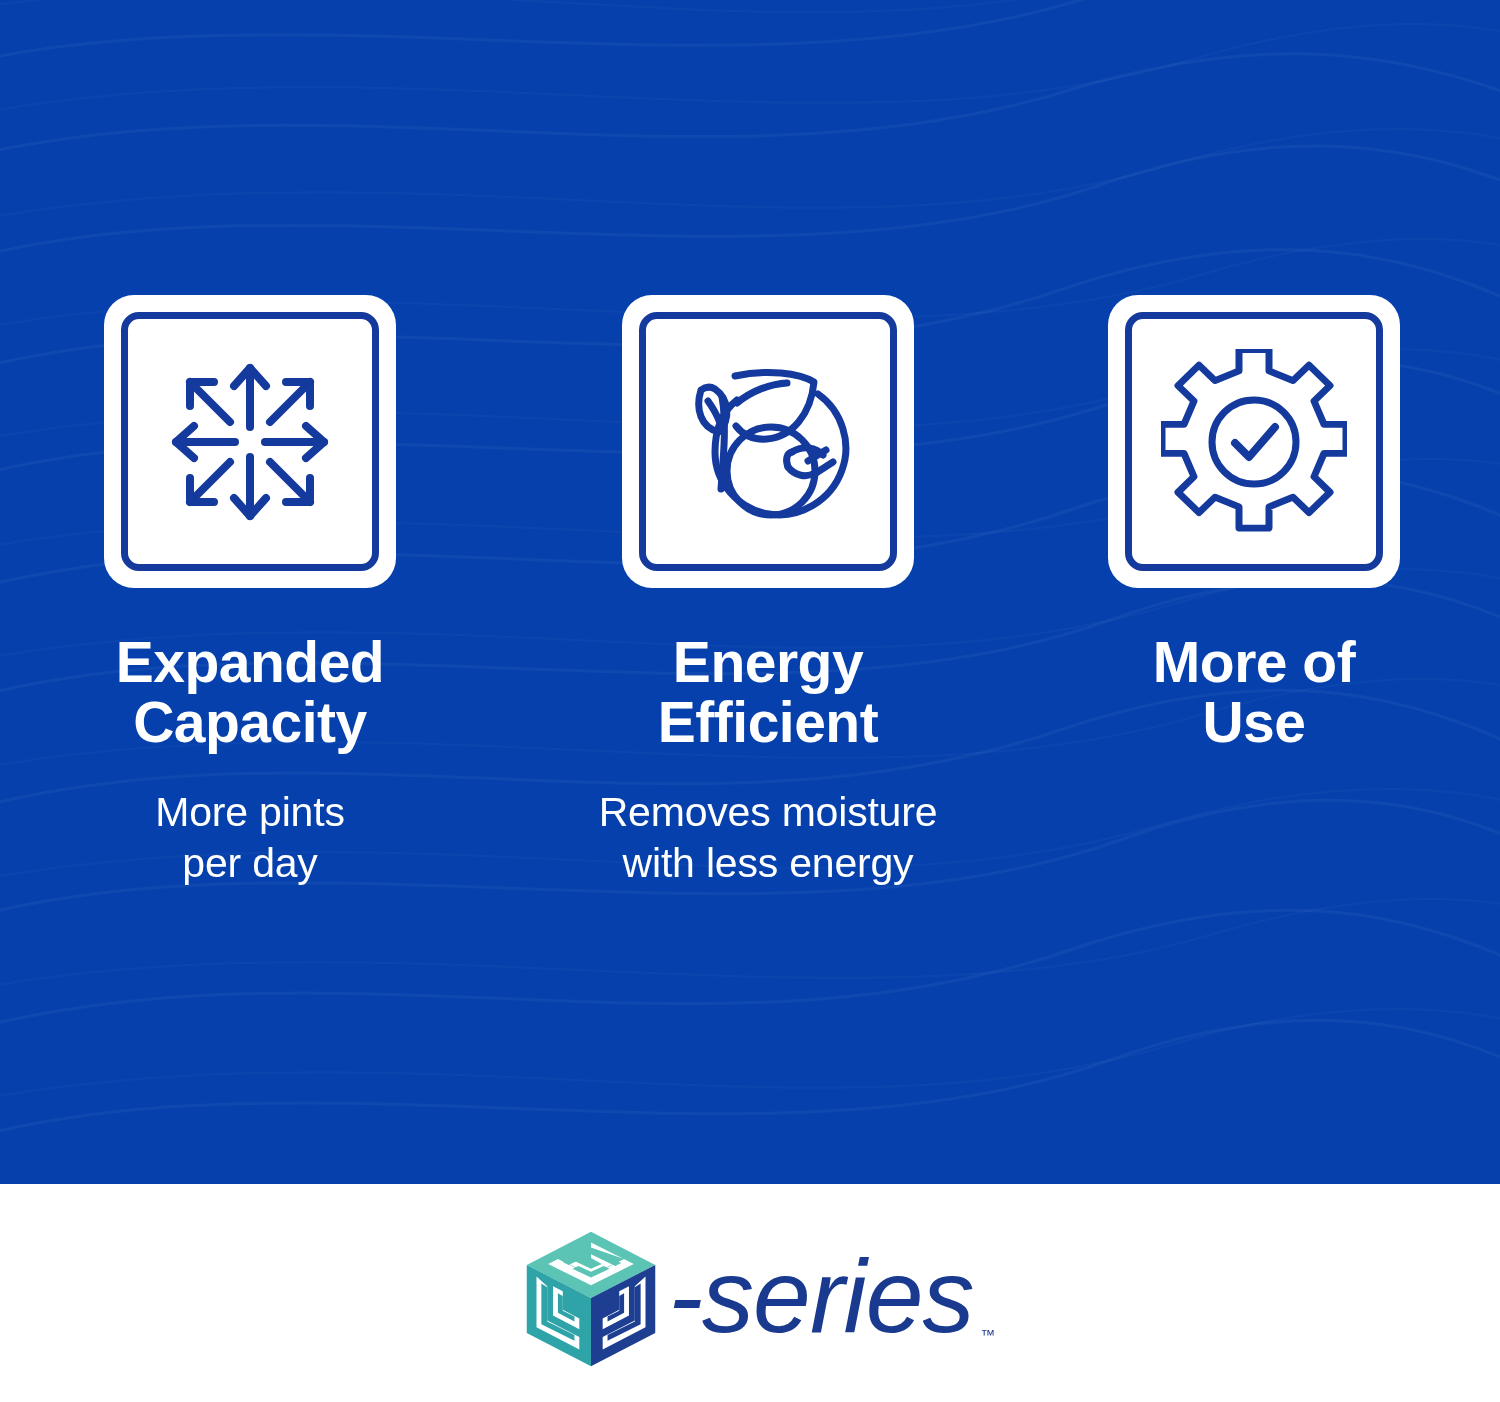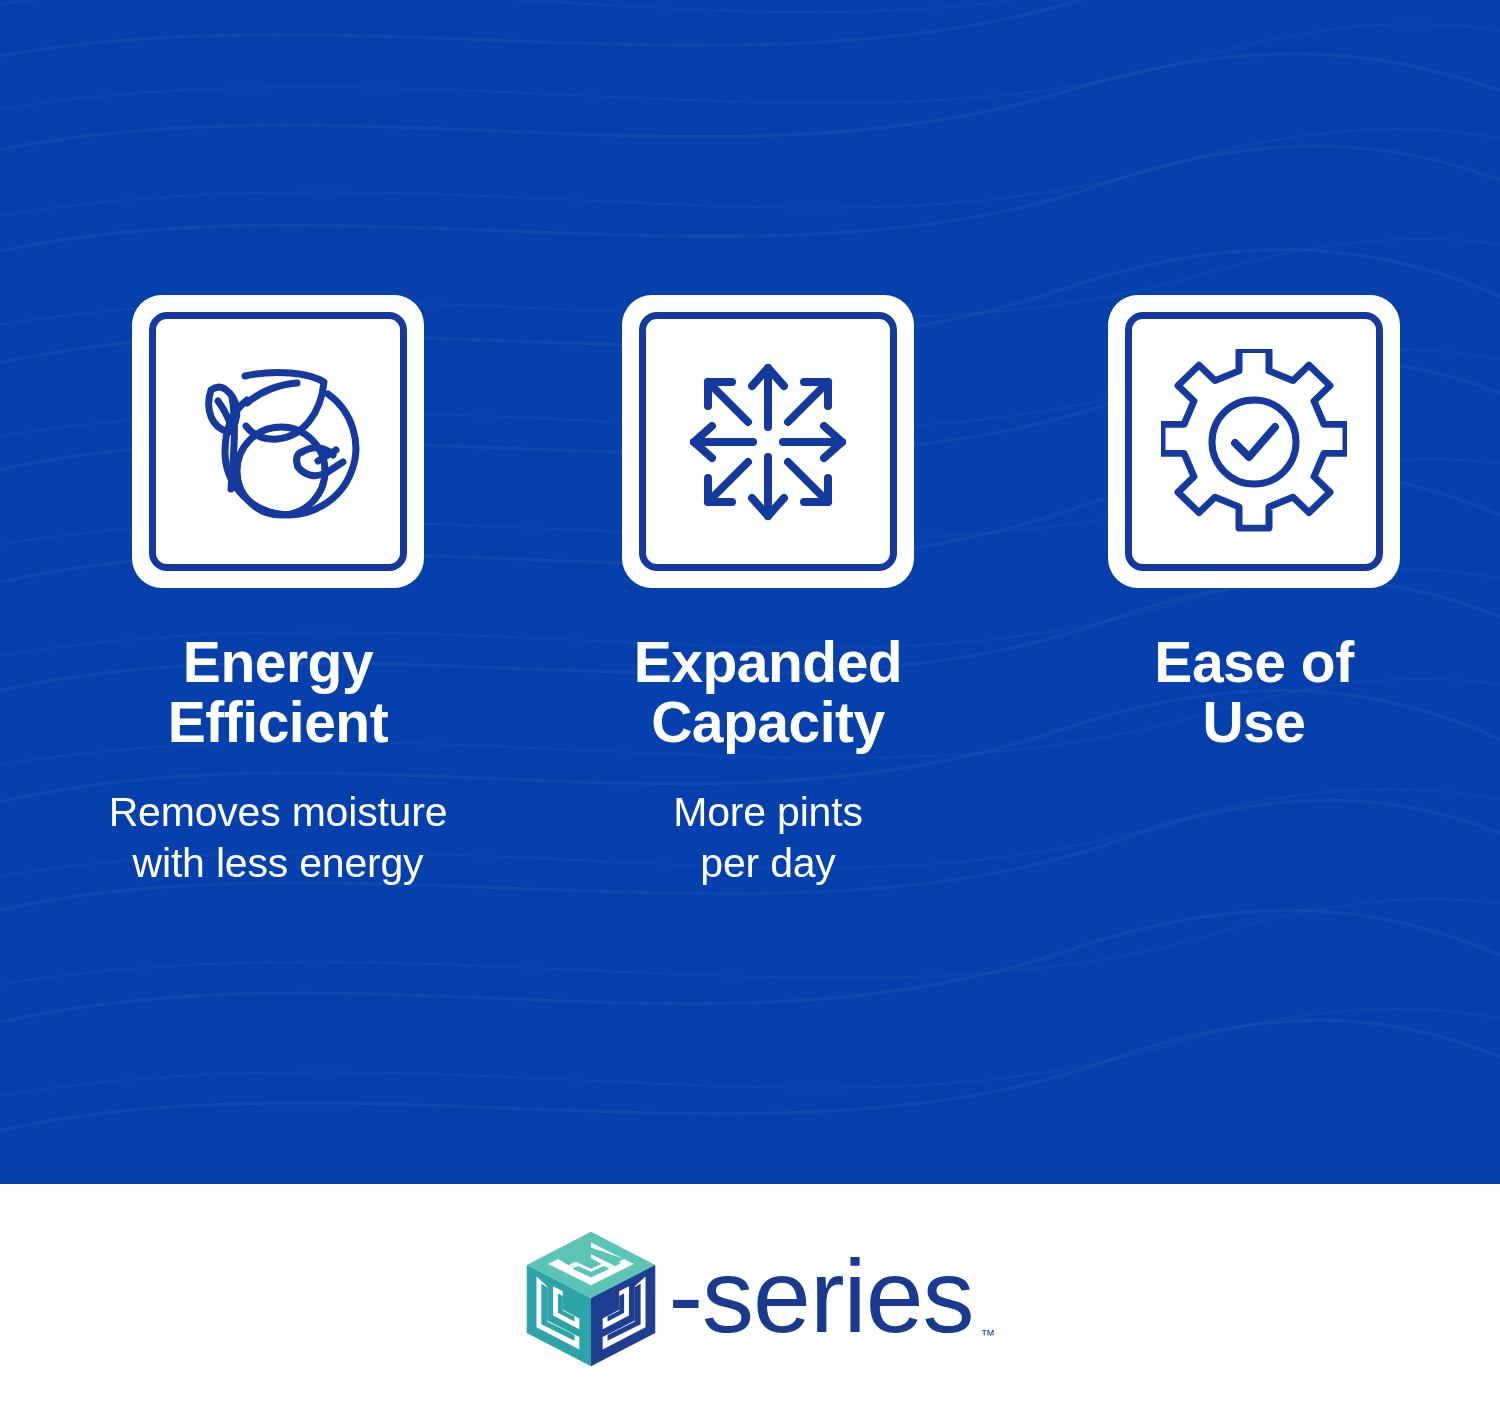--- a/index.html
+++ b/index.html
@@ -113,20 +113,21 @@
   .logo-band {
     position: absolute;
     left: 0;
     top: 1184px;
     width: 1500px;
     height: 218px;
     background: #ffffff;
     display: flex;
     align-items: center;
     justify-content: center;
+    font-style: italic;
   }
   .logo-lockup {
     display: flex;
     align-items: center;
     margin-top: 12px;
     margin-left: -8px;
   }
   .logo-mark {
     width: 146px;
     height: 146px;
@@ -181,20 +182,59 @@
         <path d="M-60 715 C 420 605, 840 755, 1210 645 S 1700 715, 1760 675"></path>
         <path d="M-60 825 C 390 715, 870 865, 1240 755 S 1700 825, 1760 785"></path>
         <path d="M-60 935 C 430 825, 830 975, 1200 865 S 1700 935, 1760 895"></path>
         <path d="M-60 1045 C 380 935, 880 1085, 1250 975 S 1700 1045, 1760 1005"></path>
         <path d="M-60 1155 C 420 1045, 840 1195, 1210 1085 S 1700 1155, 1760 1115"></path>
       </g>
     </svg>
 
     <div class="features">
 
+      <div class="feature col-2">
+        <div class="icon-card">
+          <div class="icon-inner">
+            <svg width="186" height="186" viewBox="0 0 186 186">
+              <g fill="none" stroke="#153a9e" stroke-width="8" stroke-linecap="round" stroke-linejoin="round">
+
+                <path d="M93 78 L 93 19"></path>
+                <path d="M77 37 L 93 19 L 109 37"></path>
+
+                <path d="M93 108 L 93 167"></path>
+                <path d="M77 149 L 93 167 L 109 149"></path>
+
+                <path d="M78 93 L 19 93"></path>
+                <path d="M37 77 L 19 93 L 37 109"></path>
+
+                <path d="M108 93 L 167 93"></path>
+                <path d="M149 77 L 167 93 L 149 109"></path>
+
+                <path d="M73 73 L 33 33"></path>
+                <path d="M33 57 L 33 33 L 57 33"></path>
+
+                <path d="M113 73 L 153 33"></path>
+                <path d="M129 33 L 153 33 L 153 57"></path>
+
+                <path d="M73 113 L 33 153"></path>
+                <path d="M33 129 L 33 153 L 57 153"></path>
+
+                <path d="M113 113 L 153 153"></path>
+                <path d="M153 129 L 153 153 L 129 153"></path>
+              </g>
+            </svg>
+          </div>
+        </div>
+        <div class="feature-title">Expanded
+Capacity</div>
+        <div class="feature-sub">More pints
+per day</div>
+      </div>
+
       <div class="feature col-1">
         <div class="icon-card">
           <div class="icon-inner">
             <svg width="186" height="186" viewBox="0 0 186 186">
               <g fill="none" stroke="#153a9e" stroke-width="7" stroke-linecap="round" stroke-linejoin="round">
 
                 <path d="M143 45 C 167 62, 177 94, 167 121 C 156 152, 124 170, 94 165
                          C 63 160, 40 134, 40 103 C 40 80, 48 62, 62 51"></path>
 
                 <path d="M47 48 C 52 76, 48 112, 46 140"></path>
@@ -217,59 +257,20 @@
               </g>
             </svg>
           </div>
         </div>
         <div class="feature-title">Energy
 Efficient</div>
         <div class="feature-sub">Removes moisture
 with less energy</div>
       </div>
 
-      <div class="feature col-2">
-        <div class="icon-card">
-          <div class="icon-inner">
-            <svg width="186" height="186" viewBox="0 0 186 186">
-              <g fill="none" stroke="#153a9e" stroke-width="8" stroke-linecap="round" stroke-linejoin="round">
-
-                <path d="M93 78 L 93 19"></path>
-                <path d="M77 37 L 93 19 L 109 37"></path>
-
-                <path d="M93 108 L 93 167"></path>
-                <path d="M77 149 L 93 167 L 109 149"></path>
-
-                <path d="M78 93 L 19 93"></path>
-                <path d="M37 77 L 19 93 L 37 109"></path>
-
-                <path d="M108 93 L 167 93"></path>
-                <path d="M149 77 L 167 93 L 149 109"></path>
-
-                <path d="M73 73 L 33 33"></path>
-                <path d="M33 57 L 33 33 L 57 33"></path>
-
-                <path d="M113 73 L 153 33"></path>
-                <path d="M129 33 L 153 33 L 153 57"></path>
-
-                <path d="M73 113 L 33 153"></path>
-                <path d="M33 129 L 33 153 L 57 153"></path>
-
-                <path d="M113 113 L 153 153"></path>
-                <path d="M153 129 L 153 153 L 129 153"></path>
-              </g>
-            </svg>
-          </div>
-        </div>
-        <div class="feature-title">Expanded
-Capacity</div>
-        <div class="feature-sub">More pints
-per day</div>
-      </div>
-
       <div class="feature col-3">
         <div class="icon-card">
           <div class="icon-inner">
             <svg width="186" height="186" viewBox="0 0 186 186">
               <g fill="none" stroke="#153a9e" stroke-width="7" stroke-linecap="round" stroke-linejoin="round">
 
                 <path d="M78 12 L 108 12 L 108 34
                          L 132 44 L 148 28 L 169 49 L 153 65
                          L 163 89 L 185 89 L 185 119 L 163 119
                          L 153 143 L 169 159 L 148 180 L 132 164
@@ -279,21 +280,21 @@
                          L 33 65 L 17 49 L 38 28 L 54 44
                          L 78 34 Z" transform="translate(0,-11) scale(1,0.97)"></path>
 
                 <circle cx="93" cy="93" r="42"></circle>
 
                 <path d="M74 94 L 88 108 L 114 78" stroke-width="8"></path>
               </g>
             </svg>
           </div>
         </div>
-        <div class="feature-title">Ease of
+        <div class="feature-title">More of
 Use</div>
       </div>
 
     </div>
   </div>
 
   <div class="logo-band">
     <div class="logo-lockup">
 
       <svg class="logo-mark" viewBox="0 0 150 150">

